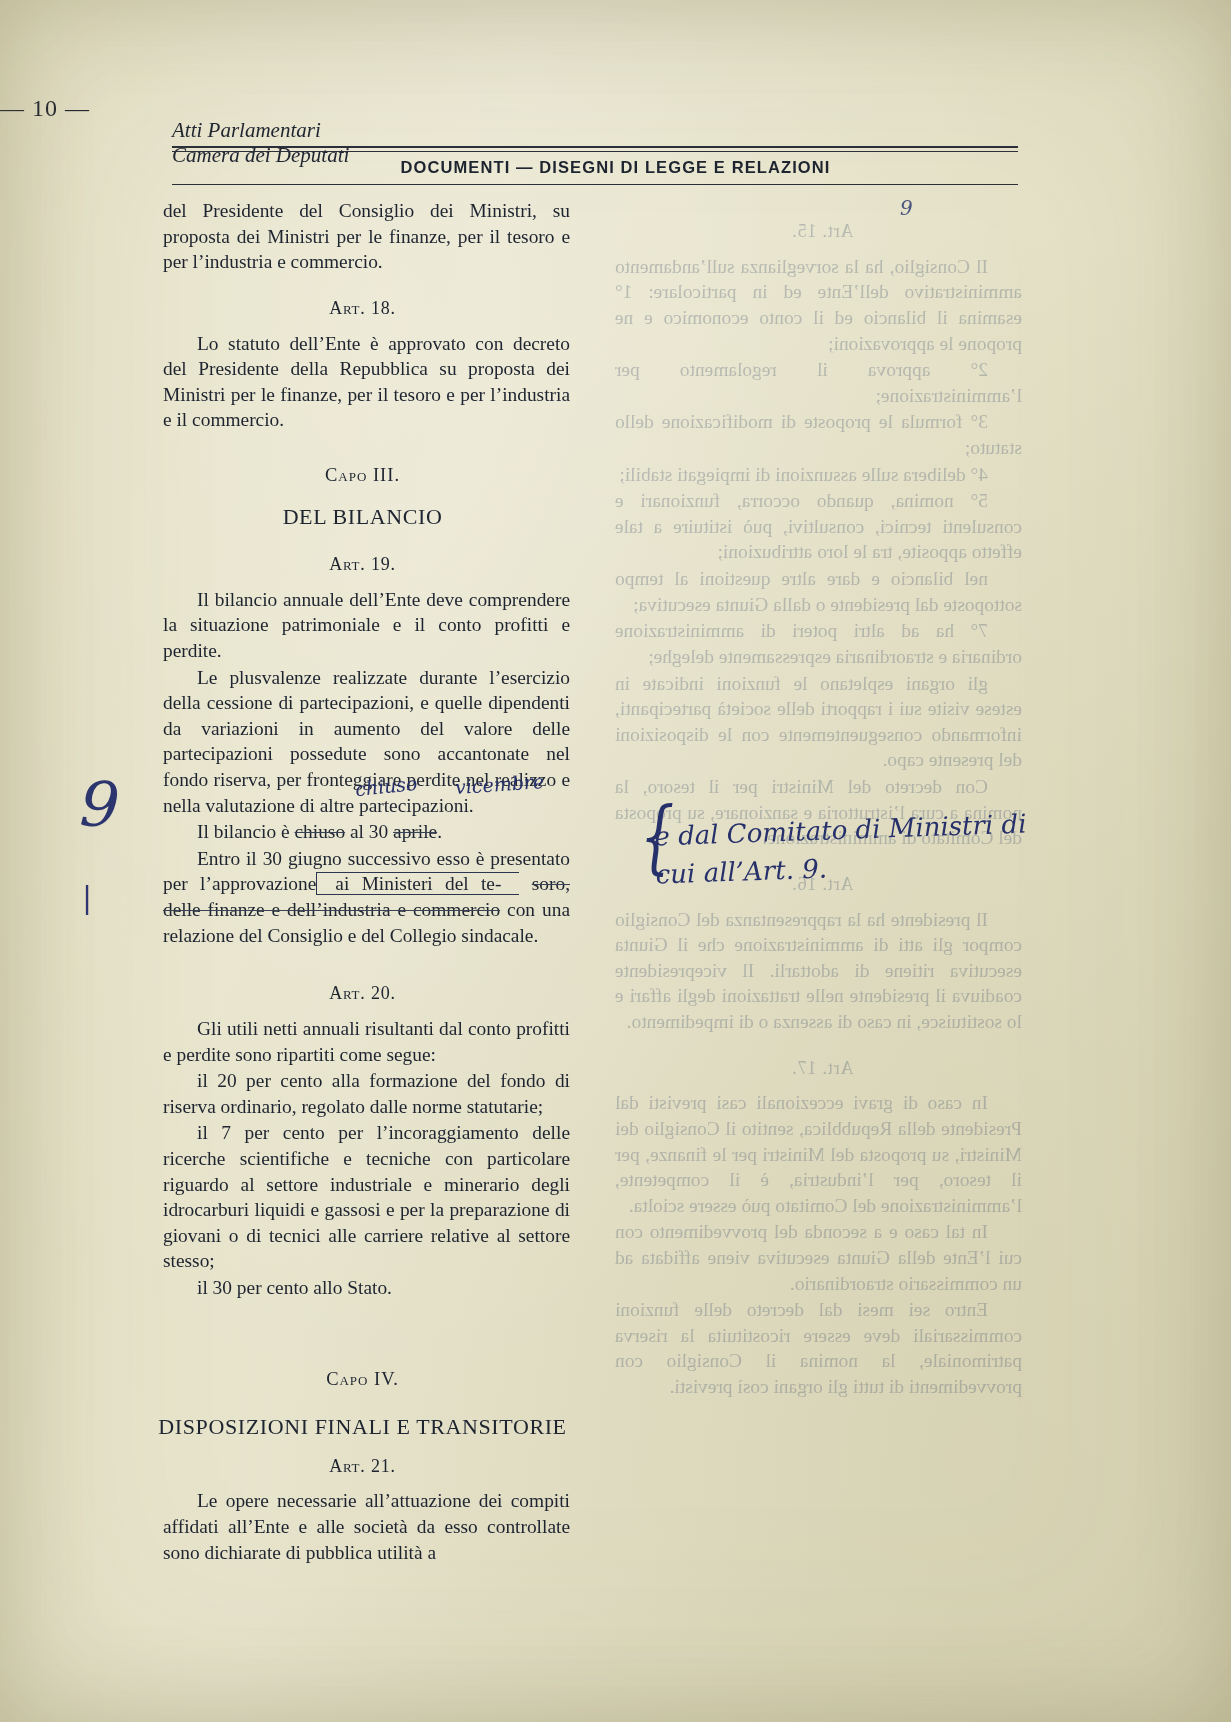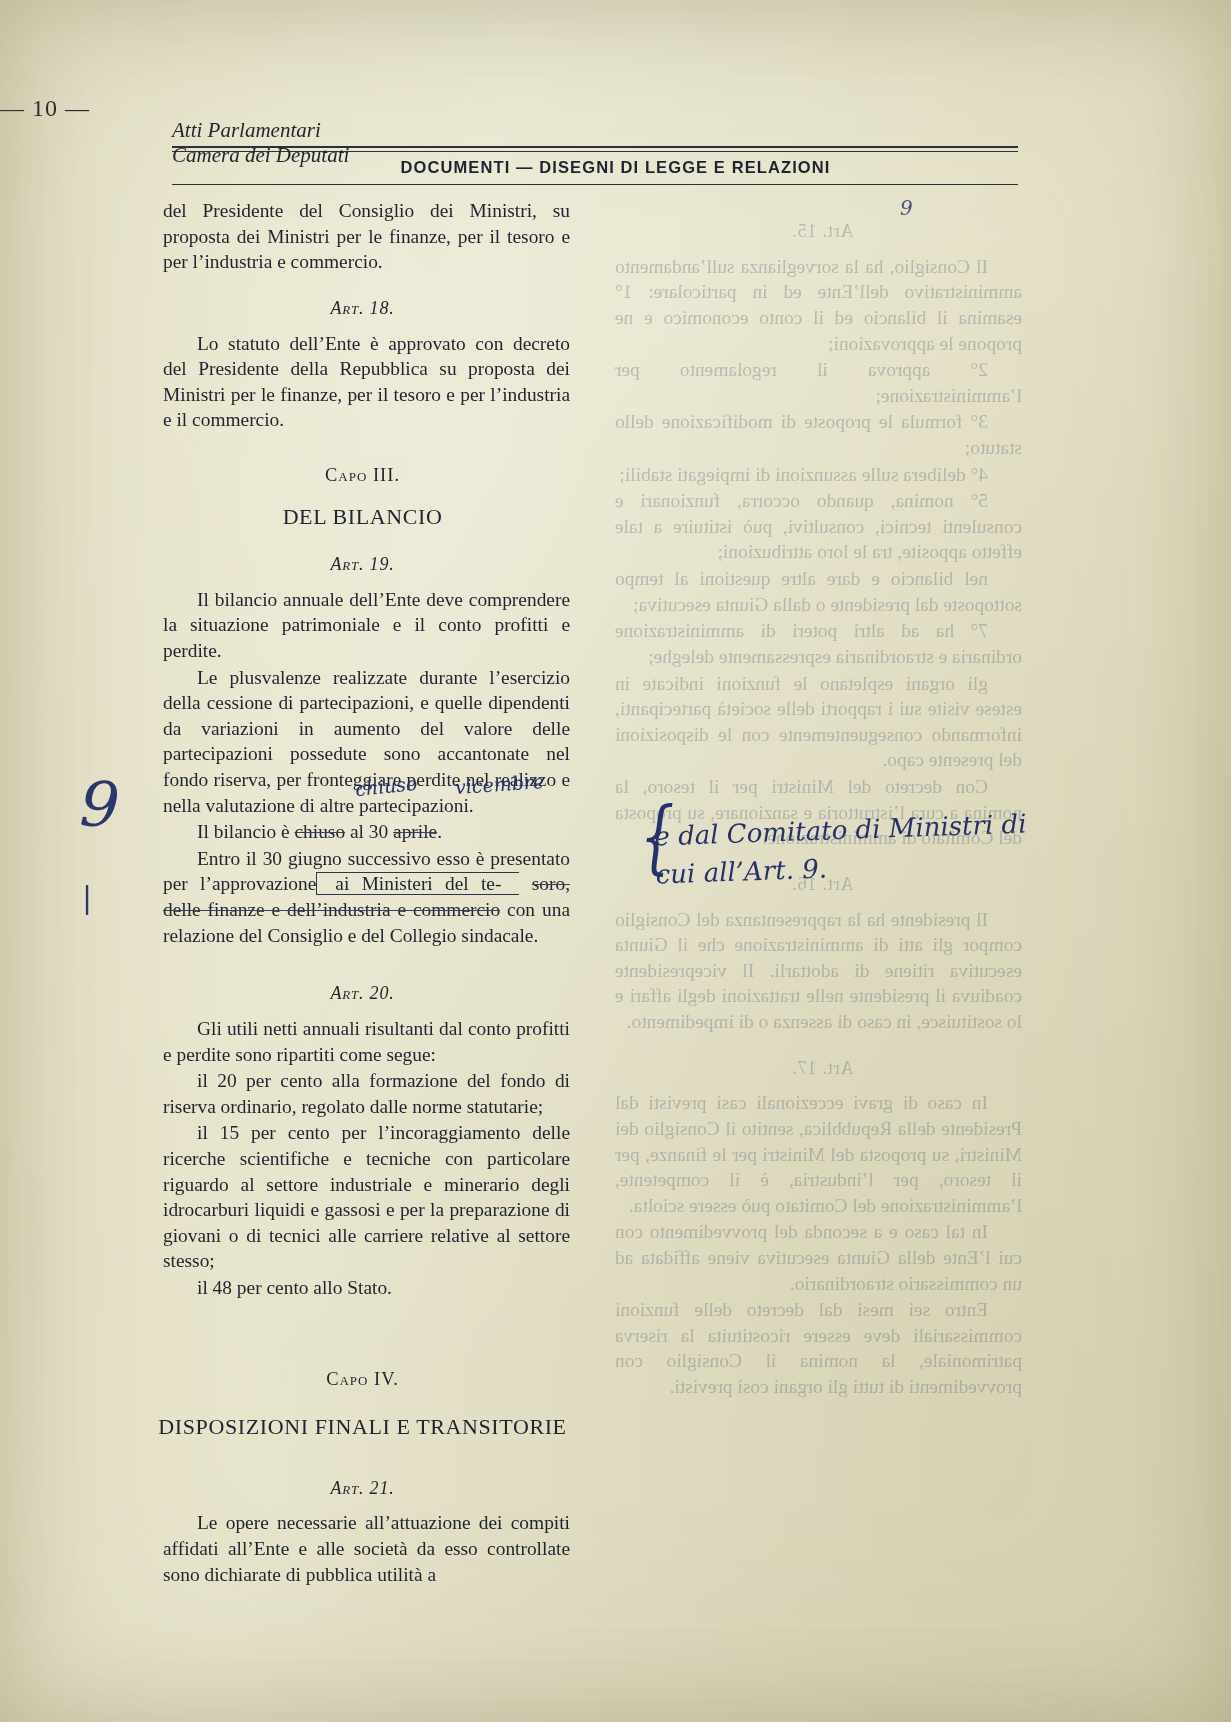--- a/index.html
+++ b/index.html
@@ -108,21 +108,21 @@
     margin: 0 0 1px 8px;
     text-indent: 34px;
   }
   .art-head {
     text-align: center;
     text-indent: 0;
     margin: 22px 0 10px 0;
     font-size: 18px;
     letter-spacing: 0.8px;
   }
-  .art-head .sc { font-variant: small-caps; font-style: italic; }
+  .art-head .sc { font-variant: small-caps; }
   .capo {
     text-align: center;
     text-indent: 0;
     margin: 30px 0 16px 0;
     font-size: 18.5px;
     letter-spacing: 1px;
   }
   .capo .sc { font-variant: small-caps; }
   .section-title {
     text-align: center;
@@ -262,29 +262,29 @@
 
   <p class="para">
     <span>Entro il 30 giugno successivo esso è presentato per l’approvazione</span><span class="boxed-ins">ai Ministeri del te-</span> <span class="strike">soro, delle finanze e dell’industria e commercio</span><span> con una relazione del Consiglio e del Collegio sindacale.</span>
   </p>
 
   <p class="art-head" style="margin-top:34px">
     <span class="sc">Art. 20.</span>
   </p>
   <p class="para">Gli utili netti annuali risultanti dal conto profitti e perdite sono ripartiti come segue:</p>
   <p class="para indent-sub">il 20 per cento alla formazione del fondo di riserva ordinario, regolato dalle norme statutarie;</p>
-  <p class="para indent-sub">il 15 per cento per l’incoraggiamento delle ricerche scientifiche e tecniche con particolare riguardo al settore industriale e minerario degli idrocarburi liquidi e gassosi e per la preparazione di giovani o di tecnici alle carriere relative al settore stesso;</p>
-  <p class="para indent-sub">il 48 per cento allo Stato.</p>
+  <p class="para indent-sub">il 7 per cento per l’incoraggiamento delle ricerche scientifiche e tecniche con particolare riguardo al settore industriale e minerario degli idrocarburi liquidi e gassosi e per la preparazione di giovani o di tecnici alle carriere relative al settore stesso;</p>
+  <p class="para indent-sub">il 30 per cento allo Stato.</p>
 
   <p class="capo" style="margin-top:66px">
     <span class="sc">Capo IV.</span>
   </p>
   <p class="section-title" style="margin-top:22px">DISPOSIZIONI FINALI E TRANSITORIE</p>
 
-  <p class="art-head" style="margin-top:36px">
+  <p class="art-head" style="margin-top:14px">
     <span class="sc">Art. 21.</span>
   </p>
   <p class="para">Le opere necessarie all’attuazione dei compiti affidati all’Ente e alle società da esso controllate sono dichiarate di pubblica utilità a</p>
 </div>
 
 <div class="hand" id="hw-chiuso">chiuso</div>
 <div class="hand" id="hw-aprile">vicembre</div>
 <div class="hand" id="hw-bracket">{</div>
 <div class="hand" id="hw-margin-note"><span>e dal Comitato di Ministri di</span>
 <span>cui all’Art. 9.</span></div>

